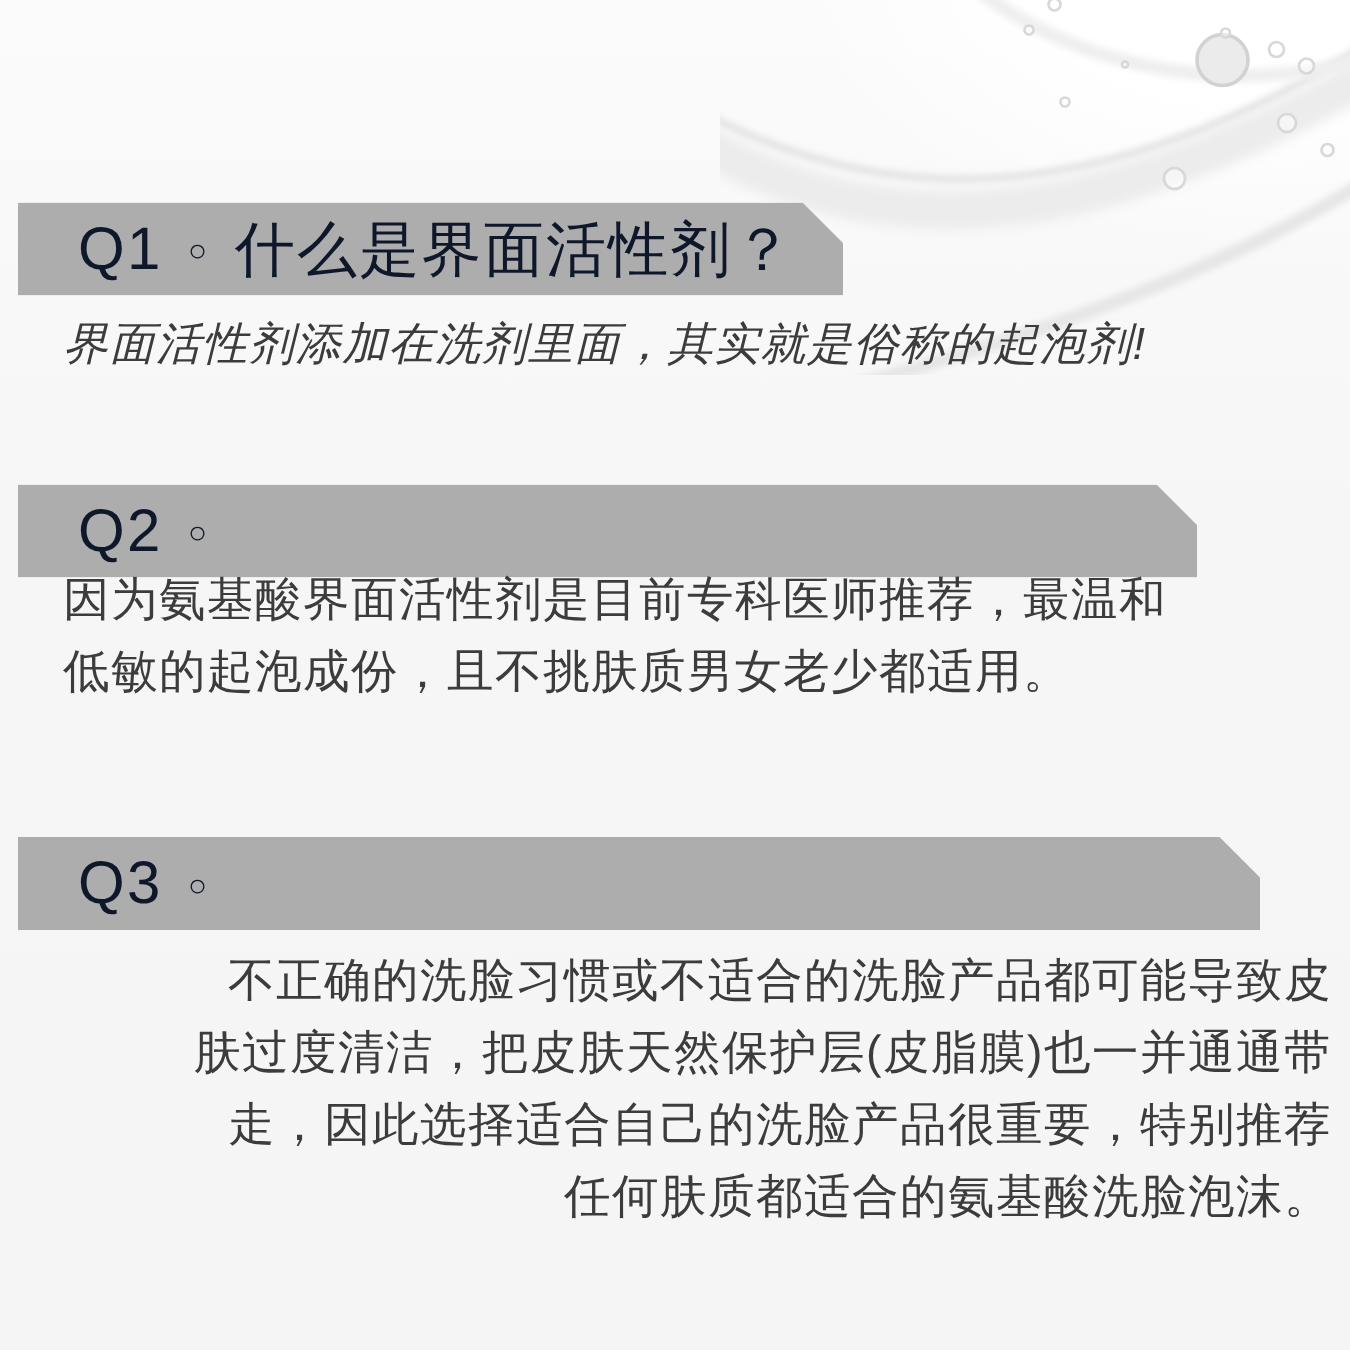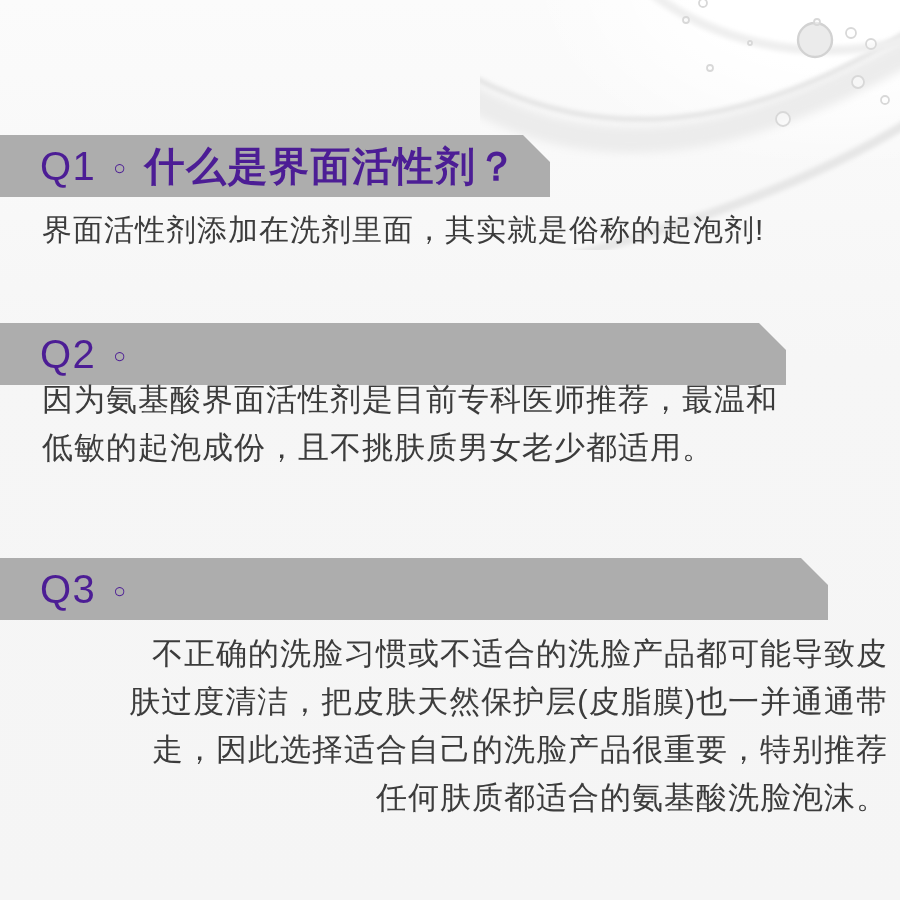--- a/index.html
+++ b/index.html
@@ -23,59 +23,59 @@
     width: 420px;
     height: 250px;
     overflow: hidden;
     background: radial-gradient(ellipse 420px 260px at 85% -10%, #ffffff 35%, rgba(255,255,255,0) 75%);
   }
   .gel-photo svg { display: block; }
 
   
   .q-banner {
     position: absolute;
-    left: 0;
+    left: 12px;
     height: 62px;
     background: #adadad;
-    color: #4c1d95;
+    color: #0f172a;
     display: flex;
     align-items: center;
     padding-left: 40px;
     box-sizing: border-box;
     clip-path: polygon(0 0, calc(100% - 27px) 0, 100% 27px, 100% 100%, 0 100%);
     font-size: 40px;
     letter-spacing: 1.5px;
     white-space: nowrap;
   }
   .q-banner .q-label { font-weight: 500; }
   .q-banner .q-circle {
     font-size: 21px;
     margin: 0 17px;
     line-height: 1;
     transform: translateY(1px);
   }
-  .q-banner .q-question { font-weight: 700; }
+  .q-banner .q-question { font-weight: 400; }
 
   #banner-q1 { top: 135px; width: 550px; }
   #banner-q2 { top: 323px; width: 786px; }
   #banner-q3 { top: 558px; width: 828px; }
 
   
   .answer {
     position: absolute;
     left: 42px;
     width: 846px;
     margin: 0;
     color: #3c3c3c;
     font-size: 31px;
     line-height: 48px;
     letter-spacing: 1px;
     white-space: pre-line;
   }
-  #answer-q1 { top: 206px; font-size: 30px; }
+  #answer-q1 { top: 206px; font-size: 30px; font-style: italic; }
   #answer-q2 { top: 376px; }
   #answer-q3 { top: 630px; text-align: right; }
 </style>
 </head>
 <body>
 
 <div class="gel-photo">
   <svg width="420" height="250" viewBox="0 0 420 250" xmlns="http://www.w3.org/2000/svg">
     <defs>
       <filter id="soft" x="-20%" y="-20%" width="140%" height="140%">

